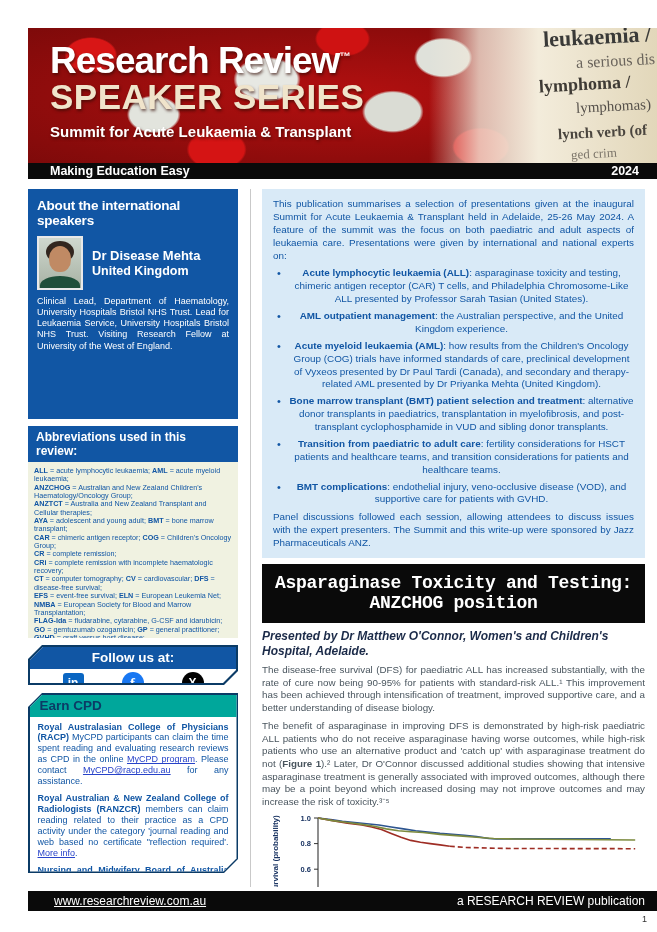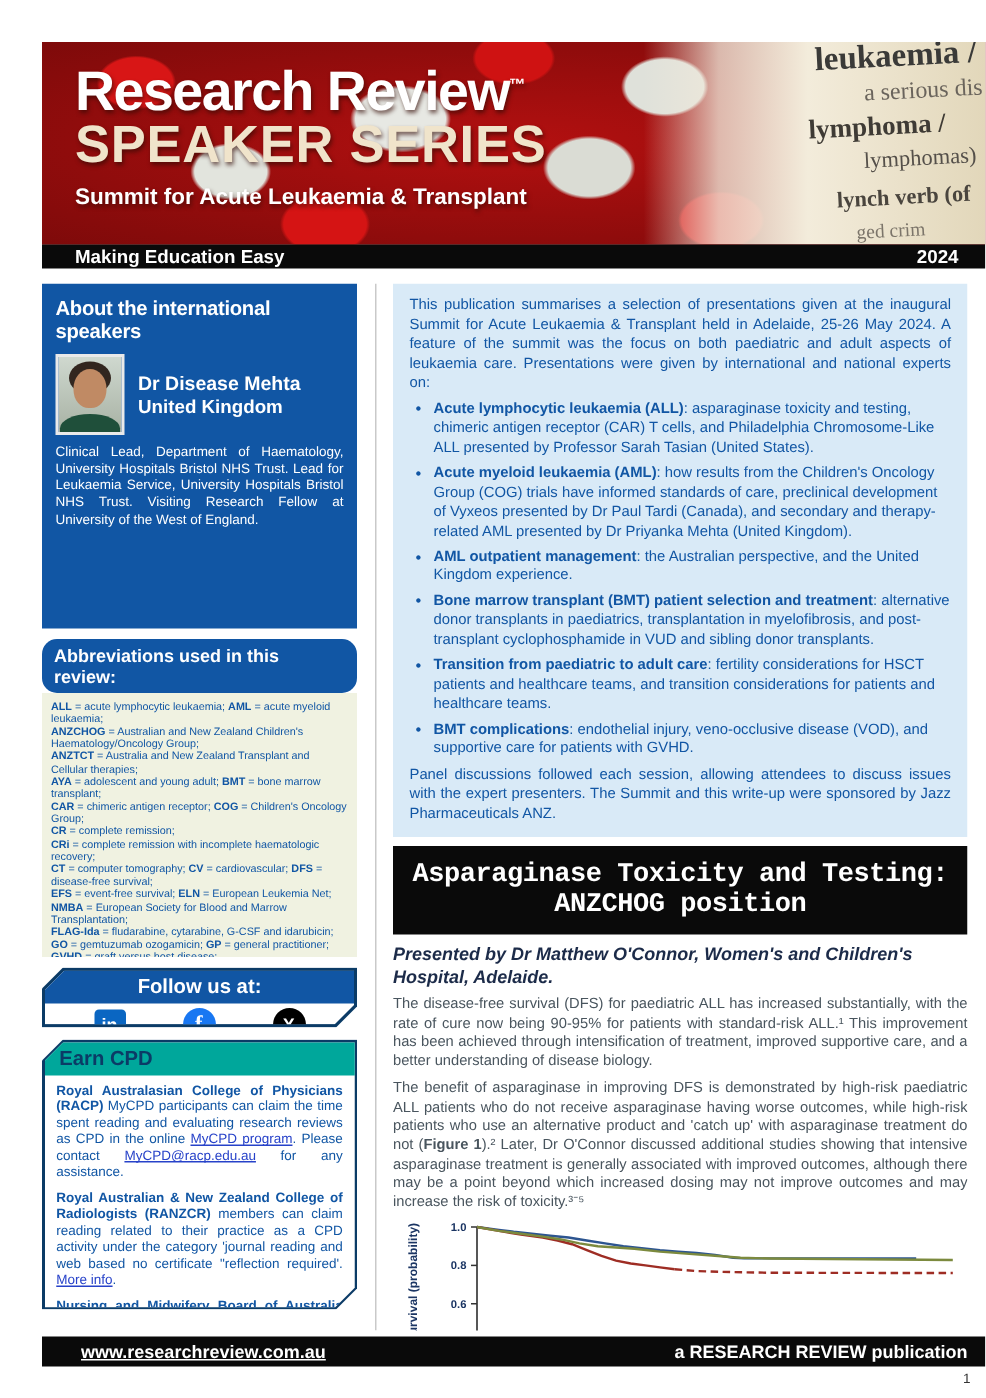--- a/index.html
+++ b/index.html
@@ -62,21 +62,21 @@
   .avatar-0 .av-head { background:#c08a64; }
   .avatar-1 .av-head { background:#d9a57f; }
   .av-body { position:absolute; bottom:-7px; left:50%; transform:translateX(-50%); width:40px; height:19px; border-radius:50% 50% 0 0; }
   .avatar-0 .av-body { background:#1f4f3a; }
   .avatar-1 .av-body { background:#e9edc9; }
   .sp-name { font-size:13px; font-weight:bold; line-height:1.2; }
   .sp-country { font-size:12.5px; font-weight:bold; }
   .sp-bio { font-size:9px; line-height:1.24; text-align:justify; }
 
   .abbr-box { margin-top:7px; height:212px; overflow:hidden; }
-  .abbr-box h3 { background:#1156A4; color:#fff; font-size:12px; padding:4px 8px;border-radius:10px; }
+  .abbr-box h3 { background:#1156A4; color:#fff; font-size:12px; padding:4px 8px; }
   .abbr-body { background:#F0F2E1; padding:5px 6px; }
   .abbr-line { font-size:7.2px; line-height:1.16; color:#1156A4; }
   .abbr-line strong { color:#1156A4; }
 
   .cutbox { clip-path:polygon(14px 0, 100% 0, 100% calc(100% - 14px), calc(100% - 14px) 100%, 0 100%, 0 14px); }
   .follow-wrap { margin-top:7px; background:#0B3B66; padding:2px; height:40px; }
   .follow-inner { background:#fff; height:100%; clip-path:polygon(13px 0, 100% 0, 100% calc(100% - 13px), calc(100% - 13px) 100%, 0 100%, 0 13px); }
   .follow-head { background:#1156A4; color:#fff; text-align:center; font-weight:bold; font-size:13.5px; padding:3px 0 4px; }
   .follow-icons { display:flex; justify-content:center; align-items:center; gap:38px; padding-top:3px; }
   .icon-li { display:inline-flex; width:21px; height:21px; background:#0A66C2; border-radius:3px; color:#fff;
@@ -90,36 +90,36 @@
   .cpd-inner { background:#fff; height:100%; clip-path:polygon(13px 0, 100% 0, 100% calc(100% - 13px), calc(100% - 13px) 100%, 0 100%, 0 13px); }
   .cpd-head { background:#00A79B; color:#0B3B66; font-weight:bold; font-size:13.5px; padding:3px 10px 4px; }
   .cpd-body { padding:5px 8px; }
   .cpd-body p { font-size:9px; line-height:1.22; color:#1156A4; text-align:justify; margin-bottom:6px; }
   .link { text-decoration:underline; color:#2742C9; cursor:pointer; }
 
   
   .intro-box { background:#D9EAF7; padding:9px 11px 8px; color:#1156A4; }
   .intro-lead { font-size:9.9px; line-height:1.3; text-align:justify; margin-bottom:5px; }
   .intro-bullets { list-style:none; margin:0 0 5px 4px; }
-  .intro-bullets li { position:relative; padding-left:12px; font-size:9.9px; line-height:1.3; margin-bottom:4px; }
+  .intro-bullets li { position:relative; padding-left:12px; font-size:9.9px; line-height:1.3; margin-bottom:4px;text-align:center; }
   .intro-bullets li::before { content:"•"; position:absolute; left:0; top:-1px; font-size:11px; }
   .intro-close { font-size:9.9px; line-height:1.3; text-align:justify; }
 
   .section-banner { margin-top:6px; background:#0a0a0a; color:#fff; font-weight:bold; font-size:18px;
     letter-spacing:-0.3px; text-align:center; padding:9px 4px 10px;font-family:Liberation Mono, monospace; }
   .presented { margin-top:6px; font-size:12px; font-weight:bold; font-style:italic; color:#1C2B49; line-height:1.25; }
   .body-para { margin-top:5px; font-size:9.8px; line-height:1.3; color:#49555E; text-align:justify; }
   .body-para strong { color:#49555E; }
 
   .chart-mount { margin-top:3px; margin-left:6px; }
 
   
   .footer { position:absolute; left:28px; top:891px; width:629px; height:20px; background:#0a0a0a;
     display:flex; justify-content:space-between; align-items:center; padding:0 12px 0 26px;
-    color:#fff; font-size:12px; font-weight:bold; }
+    color:#fff; font-size:12px; font-weight:normal; }
   .footer-url { text-decoration:underline; cursor:pointer; }
   .pageno { position:absolute; right:10px; top:914px; font-size:9px; color:#333; }
 </style>
 </head>
 <body>
 
 <div class="page">
 
   <div class="hero">
     <div class="hero-dict">
@@ -210,22 +210,22 @@
     </aside>
 
     <div class="divider"></div>
 
     <main class="main">
 
       <section class="intro-box">
         <p class="intro-lead">This publication summarises a selection of presentations given at the inaugural Summit for Acute Leukaemia &amp; Transplant held in Adelaide, 25-26 May 2024. A feature of the summit was the focus on both paediatric and adult aspects of leukaemia care. Presentations were given by international and national experts on:</p>
         <ul class="intro-bullets">
             <li><strong>Acute lymphocytic leukaemia (ALL)</strong>: asparaginase toxicity and testing, chimeric antigen receptor (CAR) T cells, and Philadelphia Chromosome-Like ALL presented by Professor Sarah Tasian (United States).</li>
+            <li><strong>AML outpatient management</strong>: the Australian perspective, and the United Kingdom experience.</li>
             <li><strong>Acute myeloid leukaemia (AML)</strong>: how results from the Children's Oncology Group (COG) trials have informed standards of care, preclinical development of Vyxeos presented by Dr Paul Tardi (Canada), and secondary and therapy-related AML presented by Dr Priyanka Mehta (United Kingdom).</li>
-            <li><strong>AML outpatient management</strong>: the Australian perspective, and the United Kingdom experience.</li>
             <li><strong>Bone marrow transplant (BMT) patient selection and treatment</strong>: alternative donor transplants in paediatrics, transplantation in myelofibrosis, and post-transplant cyclophosphamide in VUD and sibling donor transplants.</li>
             <li><strong>Transition from paediatric to adult care</strong>: fertility considerations for HSCT patients and healthcare teams, and transition considerations for patients and healthcare teams.</li>
             <li><strong>BMT complications</strong>: endothelial injury, veno-occlusive disease (VOD), and supportive care for patients with GVHD.</li>
           </ul>
         <p class="intro-close">Panel discussions followed each session, allowing attendees to discuss issues with the expert presenters. The Summit and this write-up were sponsored by Jazz Pharmaceuticals ANZ.</p>
       </section>
 
       <div class="section-banner">Asparaginase Toxicity and Testing: ANZCHOG position</div>
 
       <p class="presented">Presented by Dr Matthew O'Connor, Women's and Children's Hospital, Adelaide.</p>

